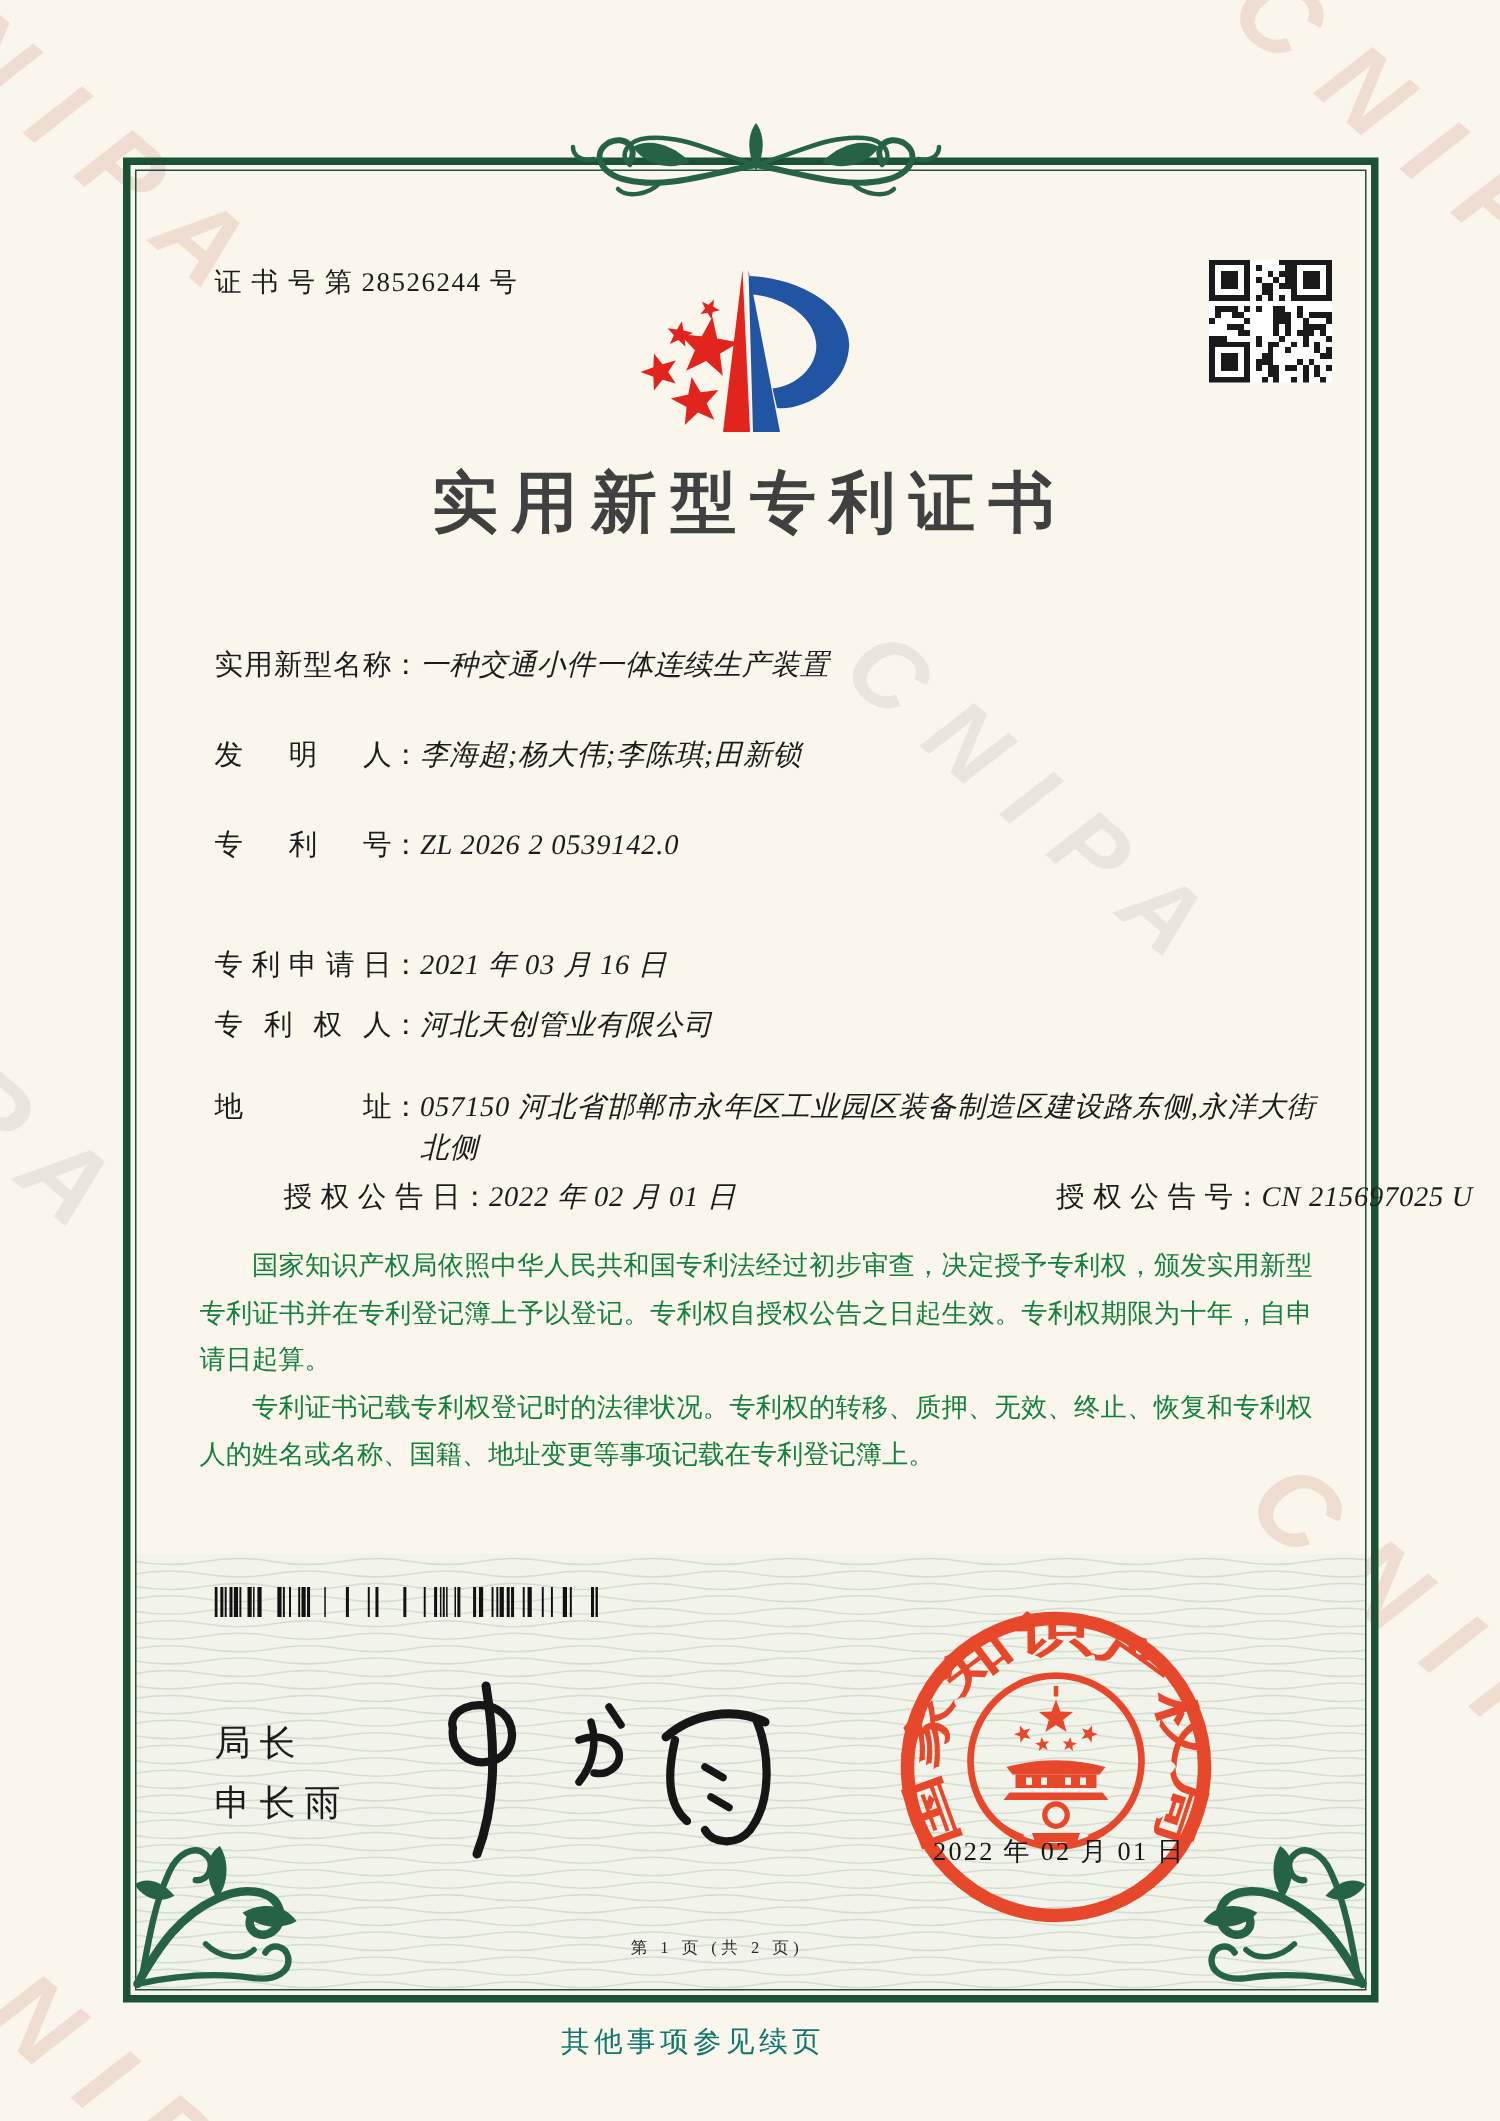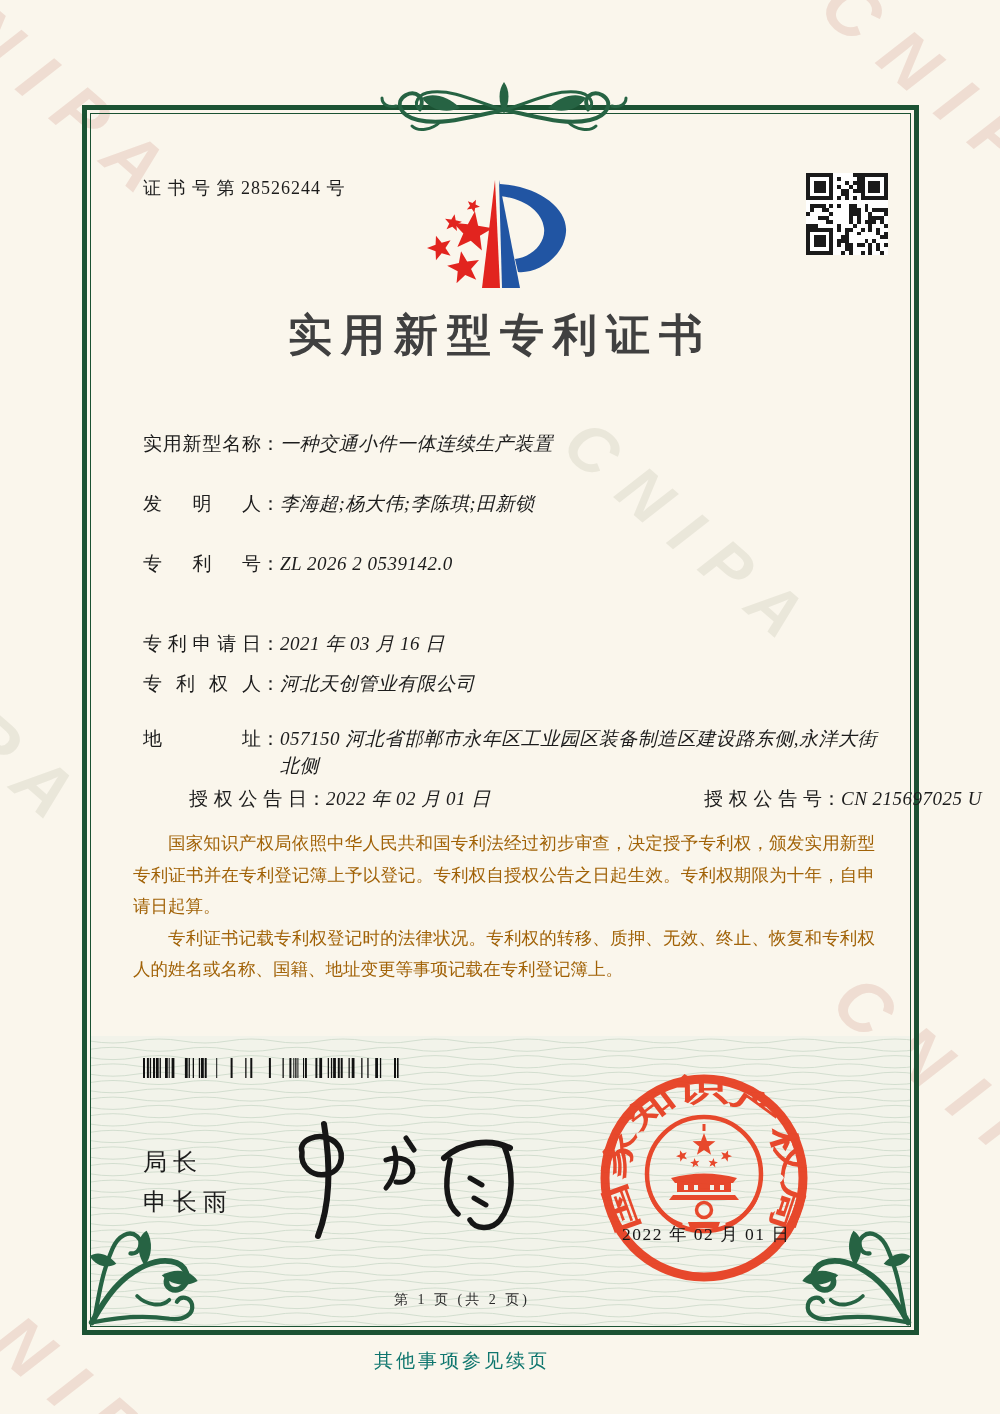--- a/index.html
+++ b/index.html
@@ -39,32 +39,32 @@
     position:absolute;left:0;top:306px;width:1000px;text-align:center;
     font-size:44px;font-weight:bold;letter-spacing:9px;color:#404040;
   }
   .frow{position:absolute;left:143px;font-size:19px;line-height:27px;}
   .flabel{display:inline-block;width:118px;text-align:justify;text-align-last:justify;vertical-align:top;}
   .fcolon{display:inline-block;vertical-align:top;}
   .fvalue{display:inline-block;vertical-align:top;max-width:600px;letter-spacing:.5px;font-style:italic;}
   .grant2{position:absolute;left:515px;top:0;white-space:nowrap;}
   .bodytext{
     position:absolute;left:133px;top:828px;width:742px;
-    font-size:17.5px;line-height:31.5px;color:#a16207;text-align:justify;
+    font-size:17.5px;line-height:31.5px;color:#15803d;text-align:justify;
   }
   .bodytext p{margin:0;text-indent:2em;}
   .director-label,.director-name{
     position:absolute;left:143px;font-size:24px;letter-spacing:6px;
   }
   .seal-date{
     position:absolute;left:622px;top:1222px;font-size:17.5px;letter-spacing:1.5px;color:#161616;
   }
   .page-indicator{
     position:absolute;left:0;top:1291px;width:924px;text-align:center;
-    font-size:14px;letter-spacing:3px;color:#2a2a2a;
+    font-size:11px;letter-spacing:3px;color:#2a2a2a;padding-left:16px;
   }
   .continuation{
     position:absolute;left:0;top:1348px;width:924px;text-align:center;
     font-size:19px;letter-spacing:3px;color:#0f766e;
   }
   svg{display:block;}
 </style>
 </head>
 <body>
 

